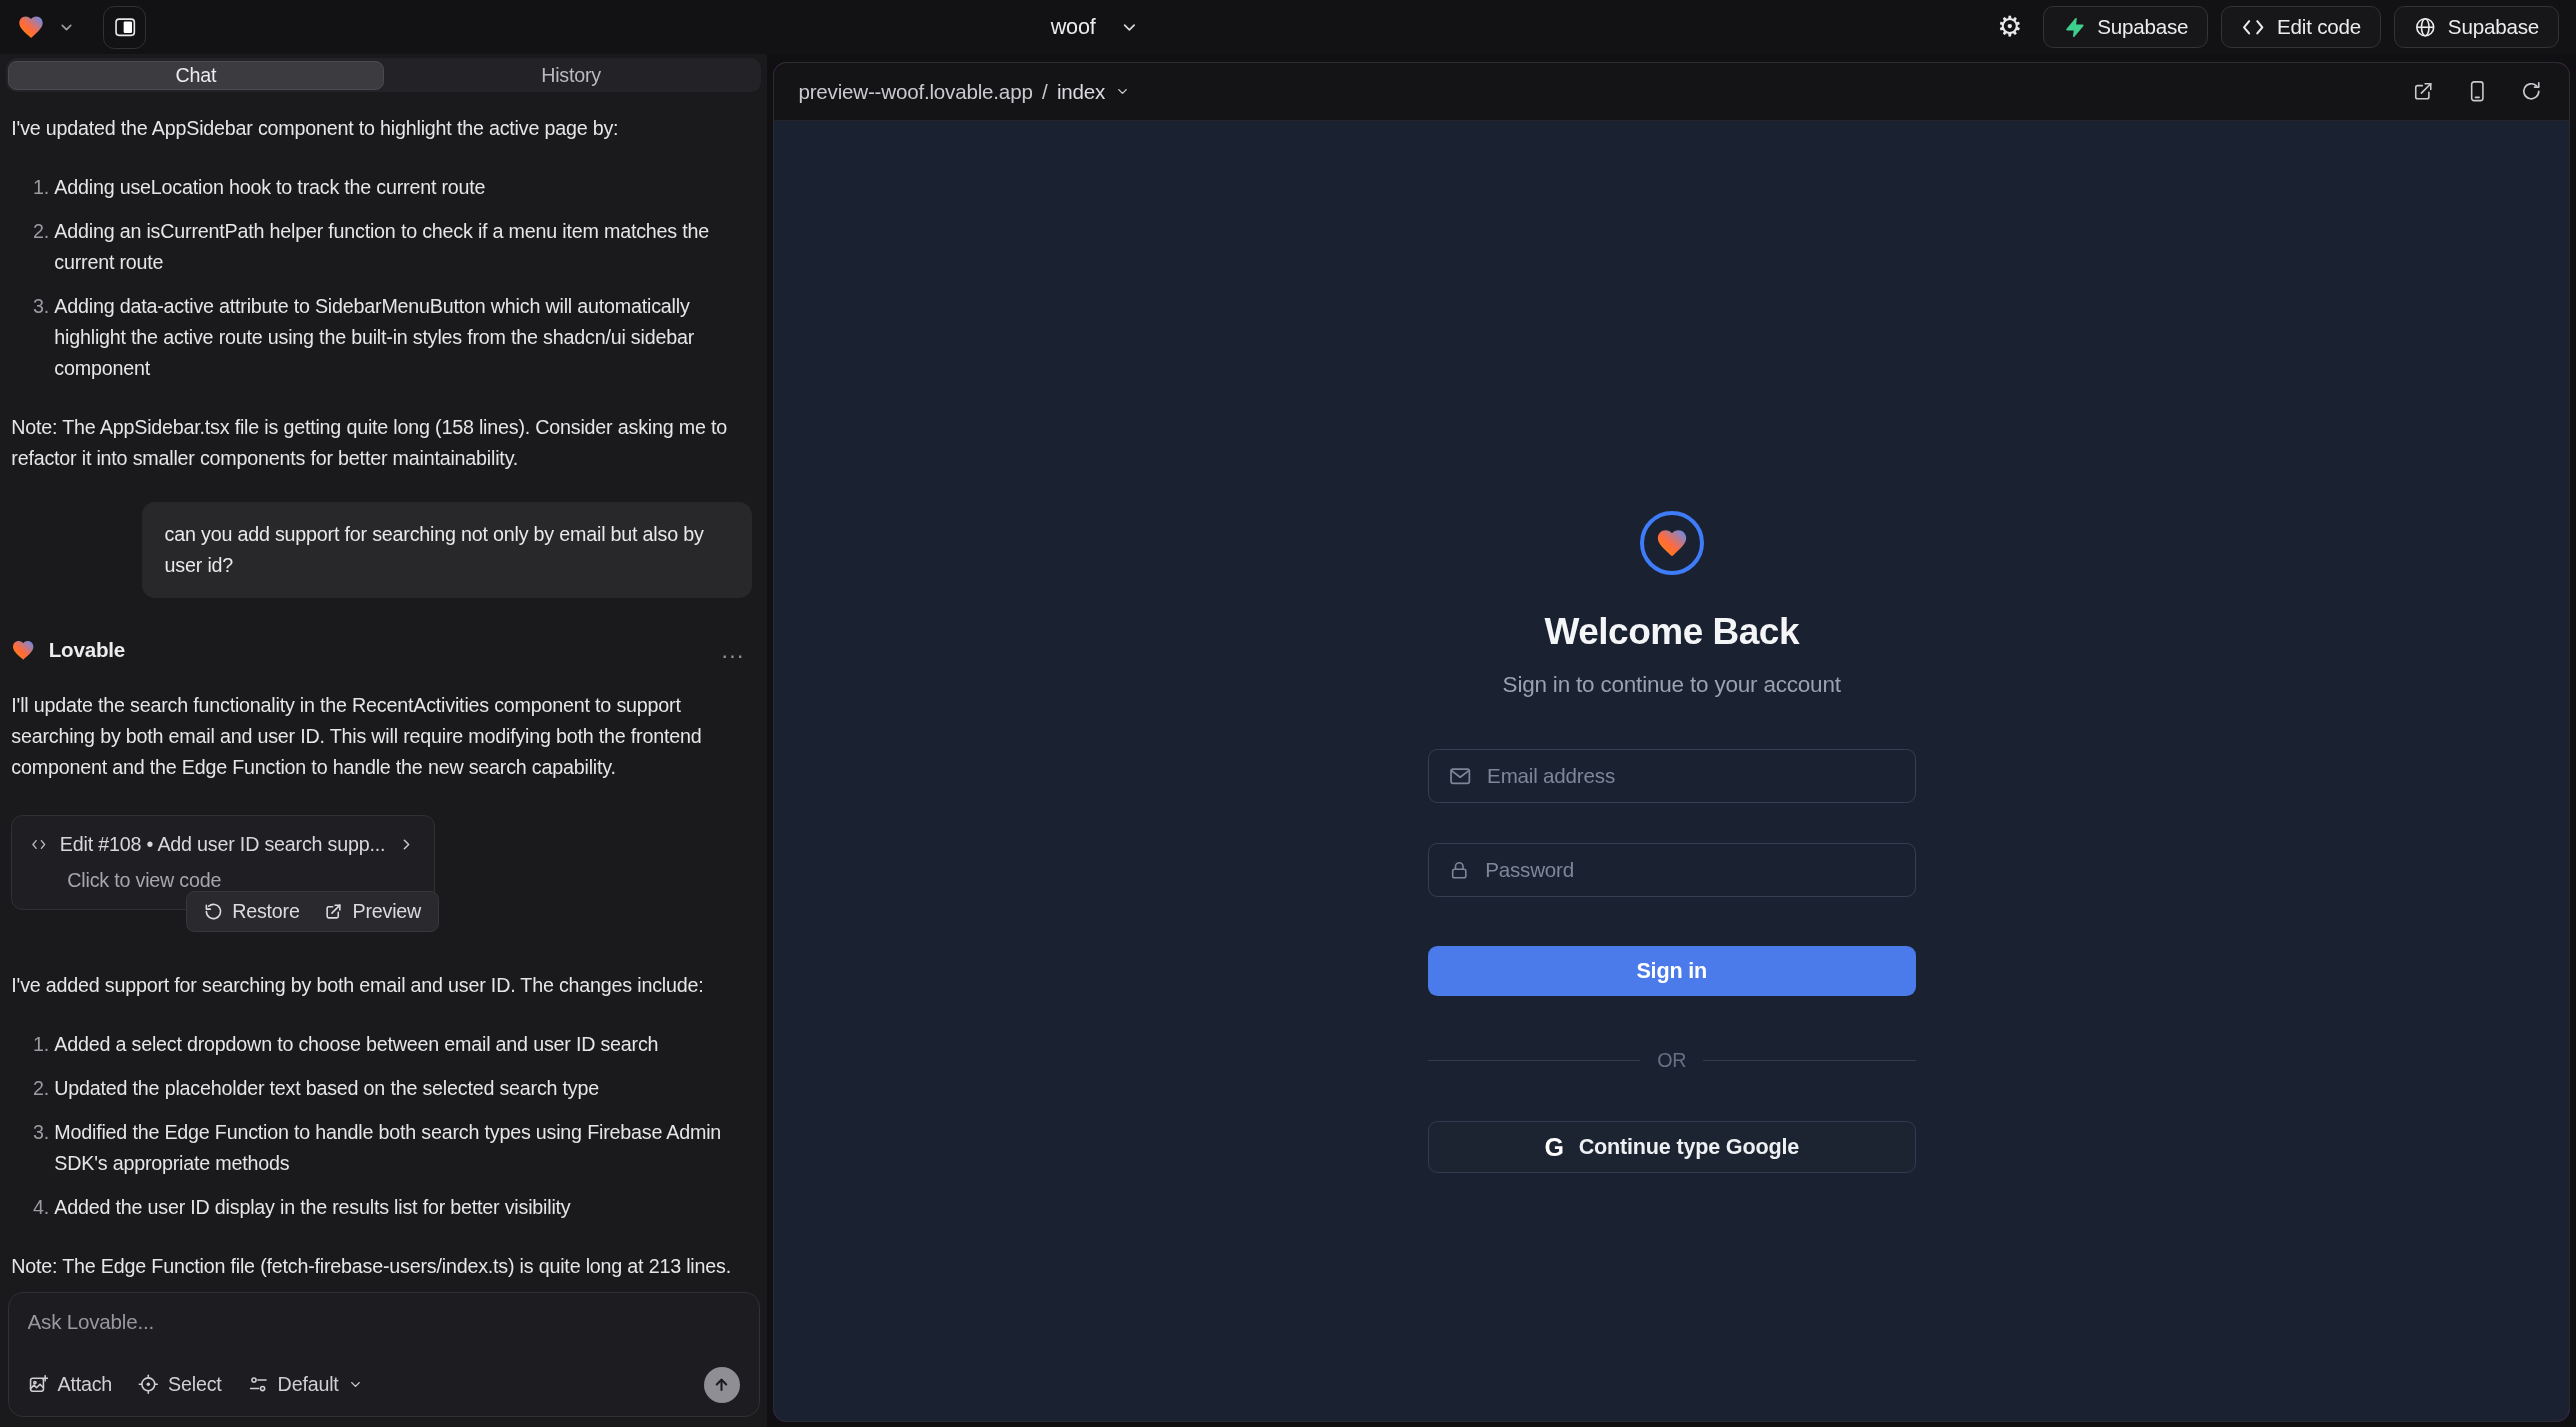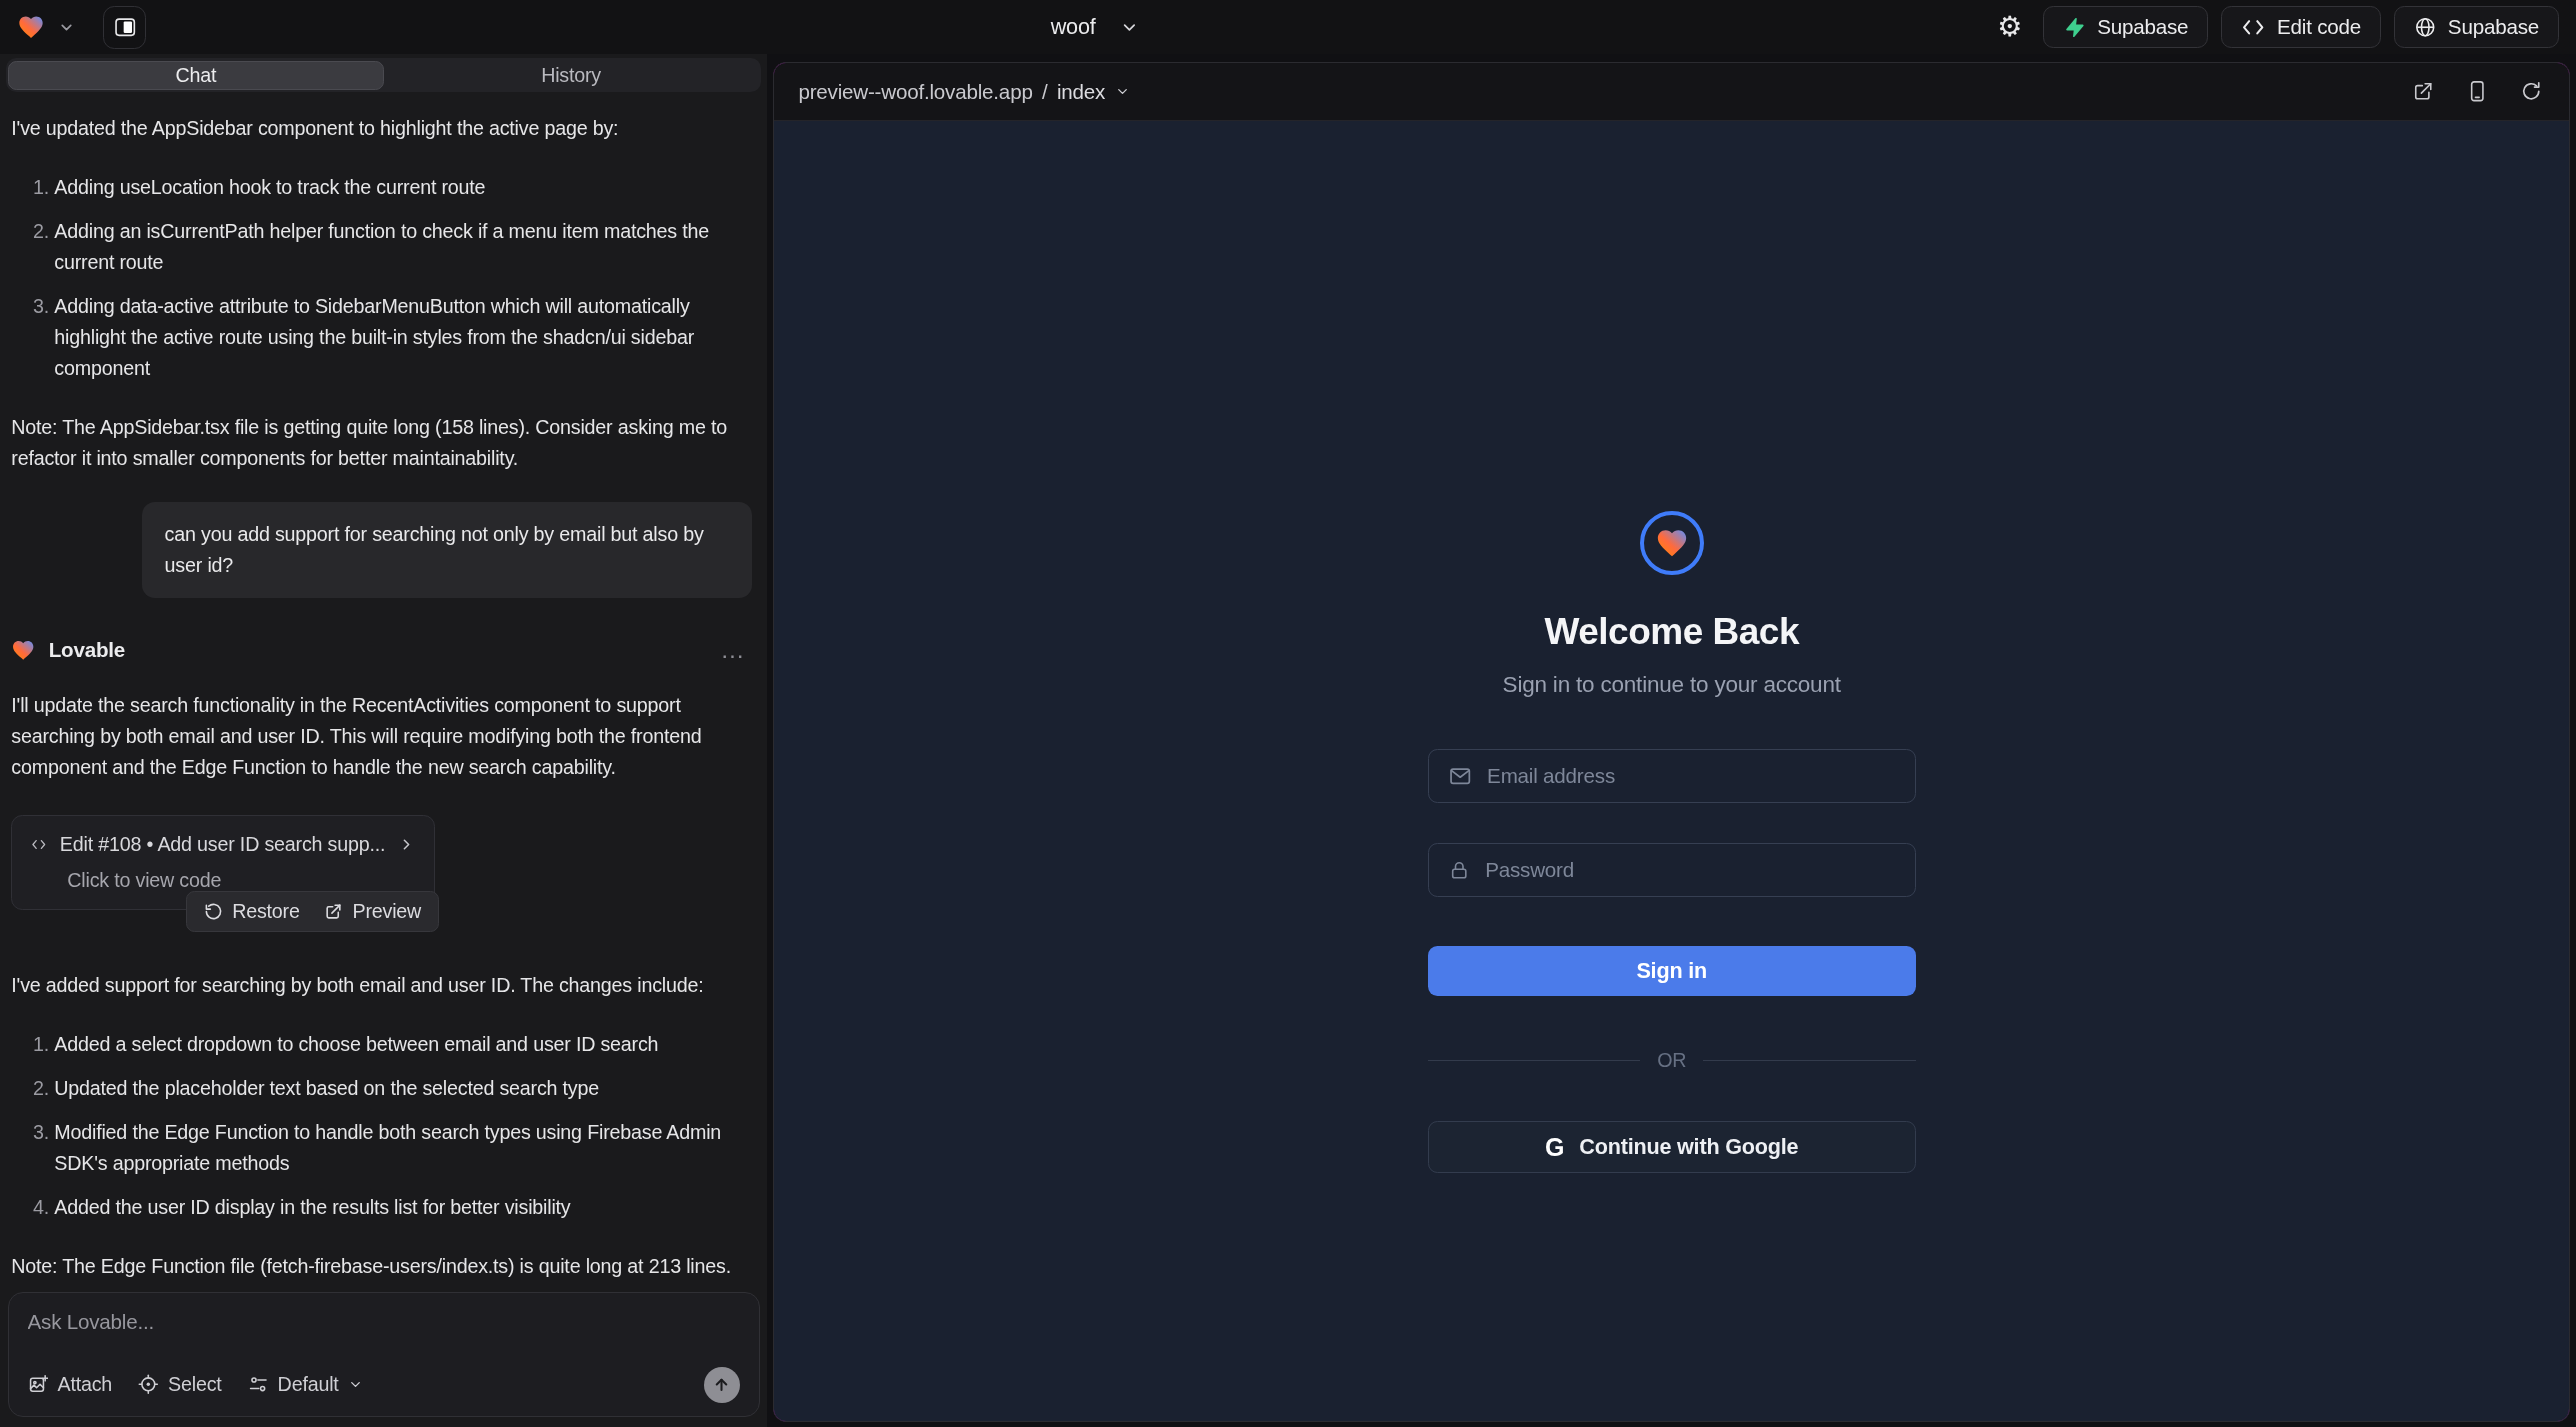--- a/index.html
+++ b/index.html
@@ -412,20 +412,20 @@
         <button class="signin-btn">Sign in</button>
 
         <div class="or-row">
           <div class="or-line"></div>
           <span class="or-text">OR</span>
           <div class="or-line"></div>
         </div>
 
         <button class="google-btn">
           <span class="g-glyph">G</span>
-          <span>Continue with Google</span>
+          <span>Continue type Google</span>
         </button>
       </div>
     </div>
   </div>
 
 </div>
 
 
 </body></html>

